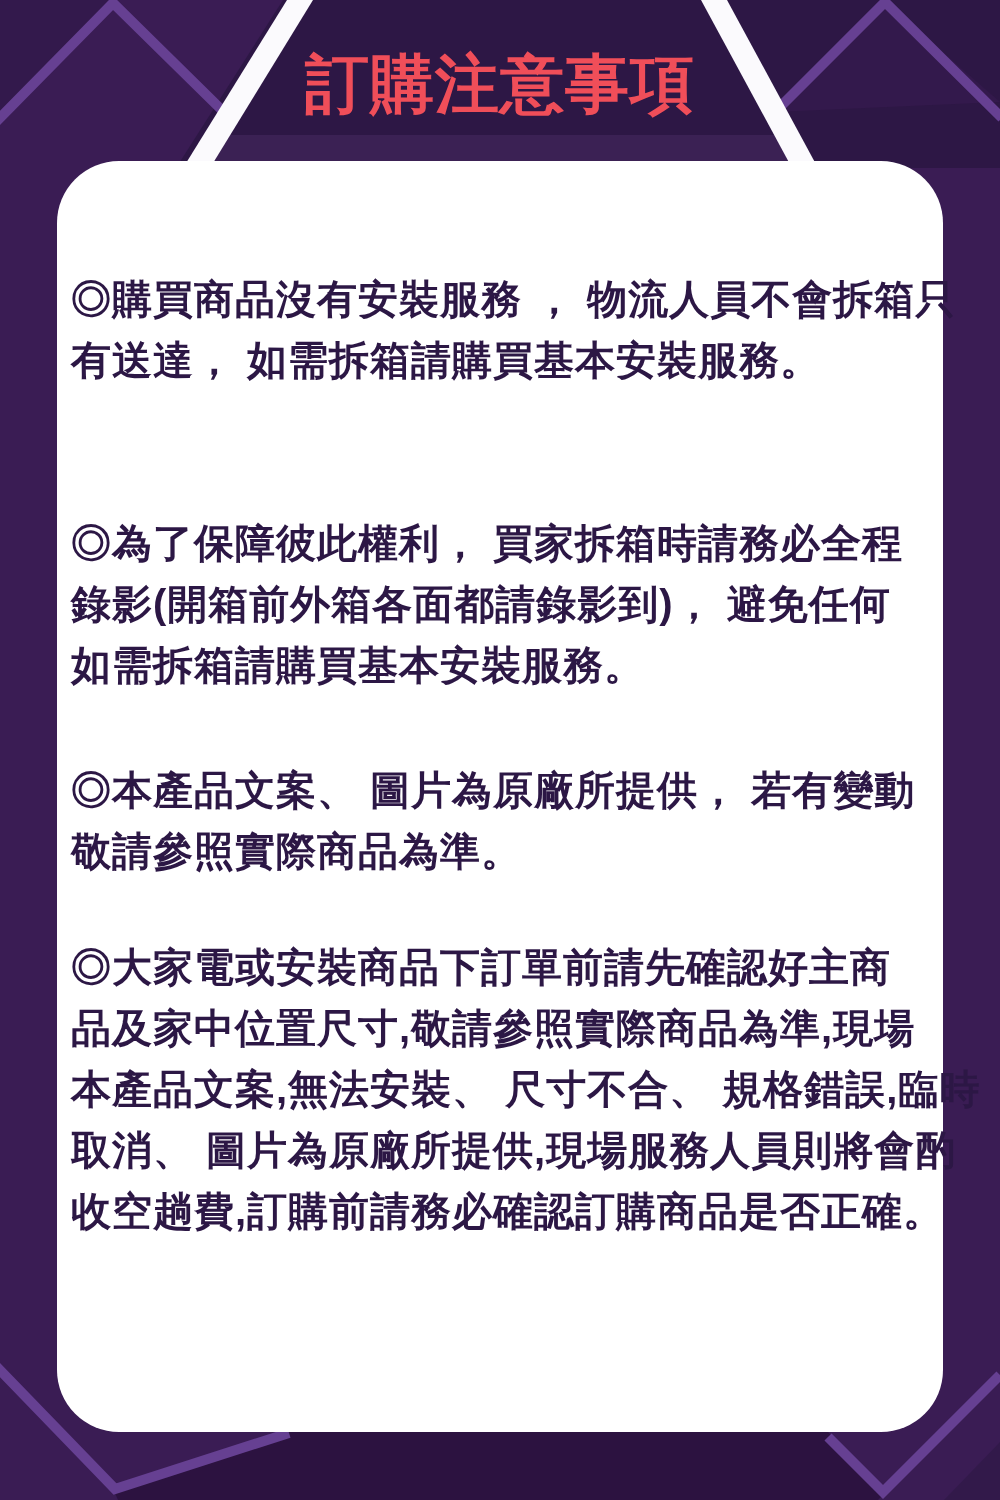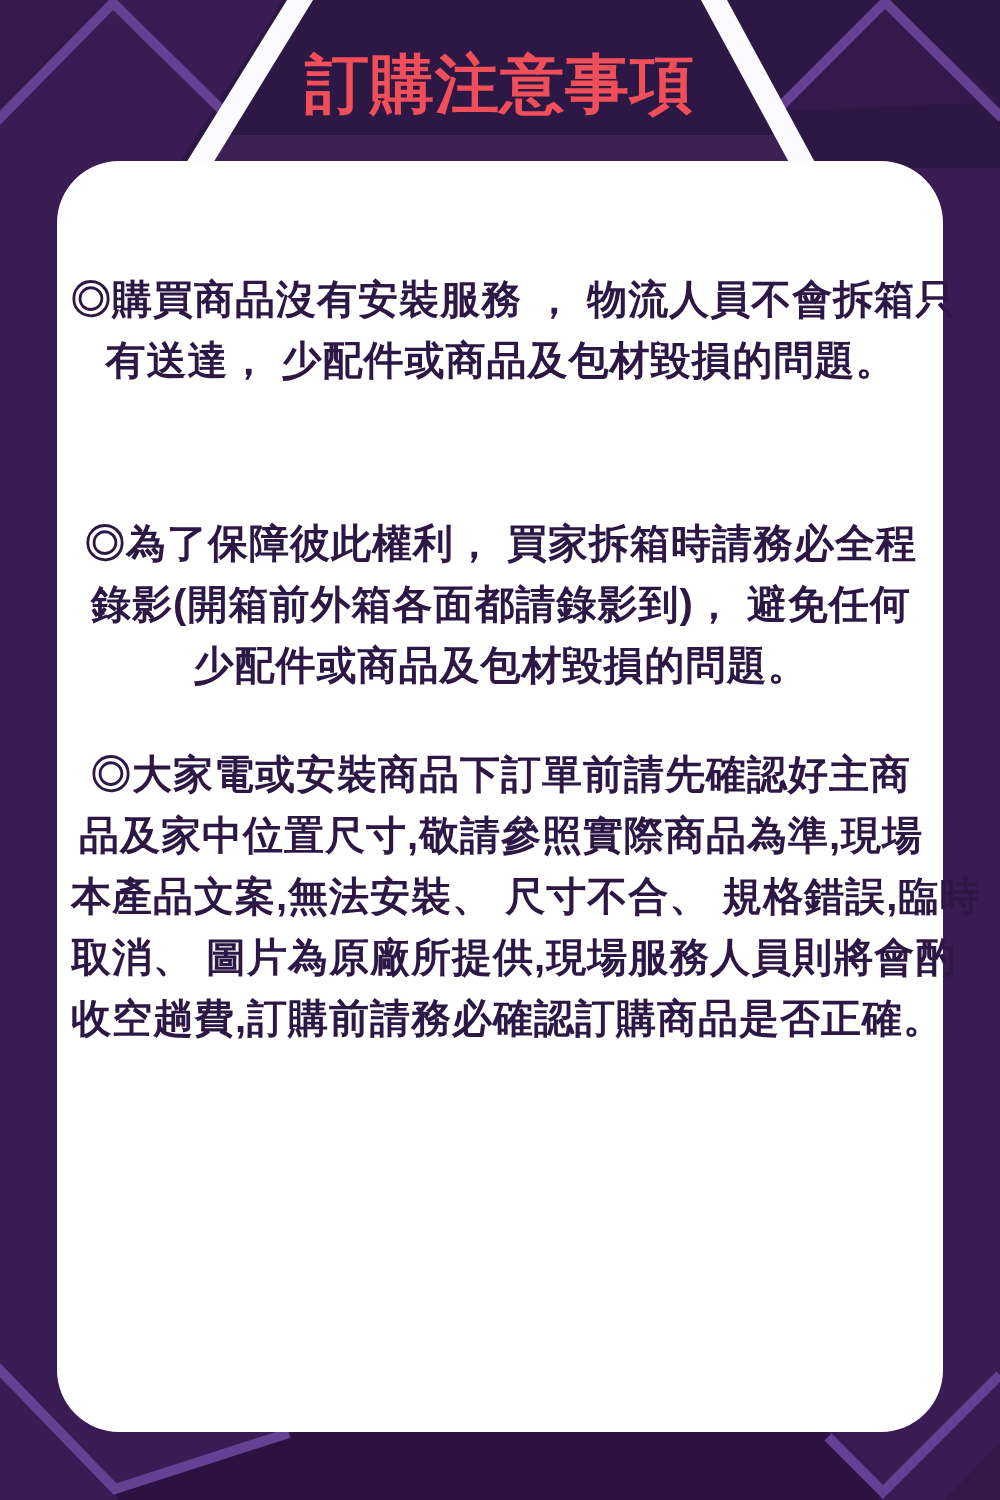--- a/index.html
+++ b/index.html
@@ -33,23 +33,23 @@
     background:var(--card-bg,#FFFFFF);
     border-radius:62px;
     z-index:1;
   }
   .para{
     margin:0;
     font-size:40px;font-weight:700;line-height:61px;
     letter-spacing:1px;
     color:var(--text-color,#2C1745);
   }
-  .para .line{display:block;white-space:nowrap;text-align:center;}
+  .para .line{display:block;white-space:nowrap;}
   .p1{margin-bottom:122px;}
-  .p2{margin-bottom:48px;}
+  .p2{margin-bottom:64px;}
   .p3{margin-bottom:55px;}
 </style>
 </head>
 <body>
 
 <div class="stage">
 
   <svg class="bg" width="1000" height="1500" viewBox="0 0 1000 1500" aria-hidden="true">
 
     <polygon class="f-dark" points="283,0 1000,0 1000,168 176,168"></polygon>
@@ -70,26 +70,30 @@
 
     <polygon class="f-stripe" points="287,0 313,0 210,168 183,168"></polygon>
     <polygon class="f-stripe" points="701,0 727,0 818,168 792,168"></polygon>
   </svg>
 
   <h1 class="title">訂購注意事項</h1>
 
   <section class="card">
     <p class="para p1">
       <span class="line">◎購買商品沒有安裝服務 ， 物流人員不會拆箱只</span>
-      <span class="line">有送達， 少配件或商品及包材毀損的問題。</span>
+      <span class="line">有送達， 如需拆箱請購買基本安裝服務。</span>
     </p>
     <p class="para p2">
       <span class="line">◎為了保障彼此權利， 買家拆箱時請務必全程</span>
       <span class="line">錄影(開箱前外箱各面都請錄影到)， 避免任何</span>
-      <span class="line">少配件或商品及包材毀損的問題。</span>
+      <span class="line">如需拆箱請購買基本安裝服務。</span>
+    </p>
+    <p class="para p3">
+      <span class="line">◎本產品文案、 圖片為原廠所提供， 若有變動</span>
+      <span class="line">敬請參照實際商品為準。</span>
     </p>
     <p class="para p4">
       <span class="line">◎大家電或安裝商品下訂單前請先確認好主商</span>
       <span class="line">品及家中位置尺寸,敬請參照實際商品為準,現場</span>
       <span class="line">本產品文案,無法安裝、 尺寸不合、 規格錯誤,臨時</span>
       <span class="line">取消、 圖片為原廠所提供,現場服務人員則將會酌</span>
       <span class="line">收空趟費,訂購前請務必確認訂購商品是否正確。</span>
     </p>
   </section>
 

